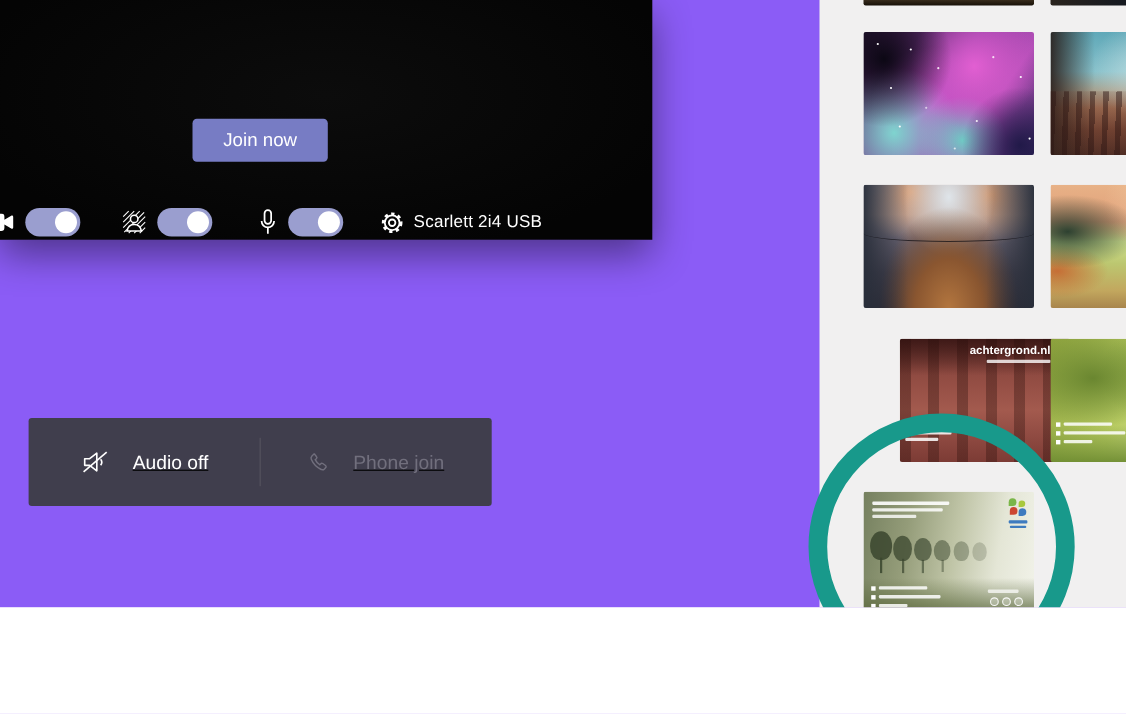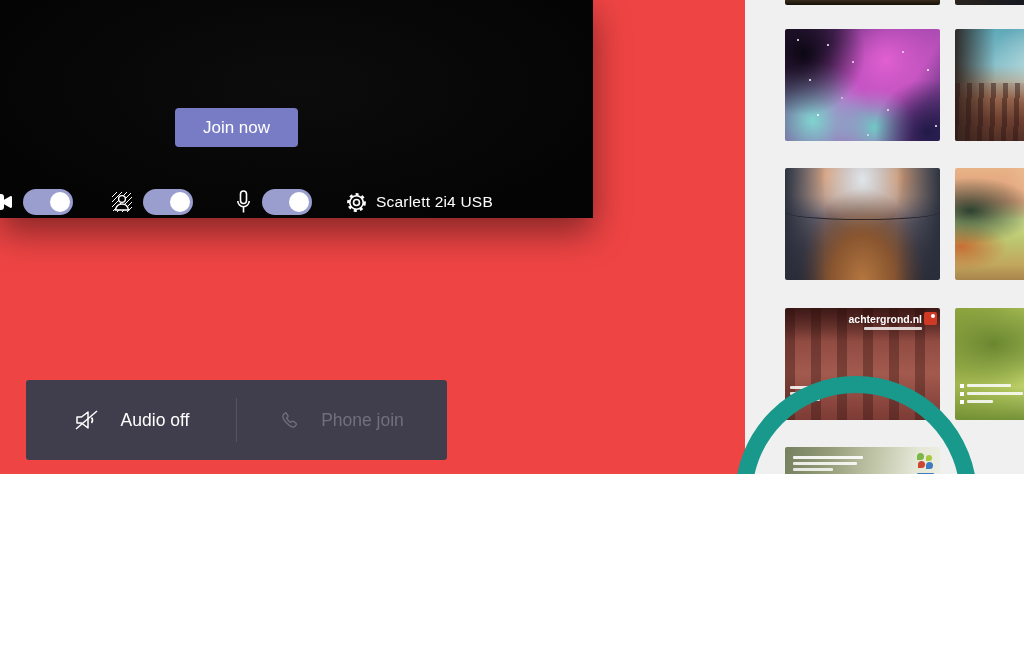--- a/index.html
+++ b/index.html
@@ -1,18 +1,18 @@
 <!DOCTYPE html>
 <html><head>
 <meta charset="utf-8">
 <style>
   * { margin:0; padding:0; box-sizing:border-box; }
   html,body { width:1024px; height:649px; overflow:hidden; }
   body { font-family:"Liberation Sans", sans-serif; }
-  .stage { position:relative; width:1024px; height:474px; background:#ef4444; overflow:hidden; }
+  .stage { position:relative; width:1024px; height:552px; background:#8b5cf6; overflow:hidden; }
 
   
   .video-preview {
     position:absolute; left:0; top:0; width:593px; height:218px;
     background:radial-gradient(ellipse at 50% 40%, #0c0c0c 0%, #040404 80%);
     box-shadow:0 14px 34px rgba(0,0,0,.45);
   }
   .join-btn {
     position:absolute; left:175px; top:108px; width:123px; height:39px;
     background:#777cc4; border:none; border-radius:4px;
@@ -36,21 +36,21 @@
 
   
   .ojo-heading {
     position:absolute; left:26px; top:343px; width:421px; text-align:center;
     color:#ffffff; font-size:15.5px; font-weight:700;
   }
   .ojo-panel {
     position:absolute; left:26px; top:380px; width:421px; height:80px;
     background:#403e4d; border-radius:3px; display:flex; align-items:center;
   }
-  .ojo-cell { flex:1; display:flex; align-items:center; justify-content:center; gap:20px; cursor:pointer; }
+  .ojo-cell { flex:1; display:flex; align-items:center; justify-content:center; gap:20px; cursor:pointer;text-decoration:underline; }
   .ojo-divider { width:1px; height:44px; background:#56545f; }
   .ojo-label-on  { color:#ffffff; font-size:17.5px; }
   .ojo-label-off { color:#716f7d; font-size:17.5px; }
 
   
   .sidebar {
     position:absolute; left:745px; top:0; width:279px; height:649px;
     background:#f1f0f0; overflow:hidden;
   }
   .thumb {
@@ -98,21 +98,21 @@
   .t-meadow { background:
     radial-gradient(ellipse at 10% 38%, rgba(36,58,44,.95) 0%, rgba(36,58,44,0) 34%),
     radial-gradient(ellipse at 4% 70%, rgba(200,90,40,.8) 0%, rgba(200,90,40,0) 22%),
     radial-gradient(ellipse at 62% 88%, #8a5a33 0%, rgba(138,90,51,0) 18%),
     radial-gradient(ellipse at 72% 14%, #f2c9a0 0%, rgba(242,201,160,0) 40%),
     linear-gradient(to bottom,#e8b287 0%,#df9d78 30%,#cfe08e 46%,#bcc770 64%,#c2a75e 86%,#a8854c 100%); }
 
   .t-office { background:
     linear-gradient(to bottom, rgba(40,12,10,.6) 0%, rgba(40,12,10,0) 30%),
     repeating-linear-gradient(90deg, rgba(45,16,12,.35) 0 10px, rgba(45,16,12,0) 10px 26px),
-    linear-gradient(to bottom,#5e2d2a 0%,#8f4a41 28%,#a35a4e 58%,#7c3b35 100%); }
+    linear-gradient(to bottom,#5e2d2a 0%,#8f4a41 28%,#a35a4e 58%,#7c3b35 100%); margin-left: 33px; }
   .office-brand { position:absolute; top:5px; right:18px; color:#ffffff; font-size:10.5px;
     font-weight:700; text-shadow:0 0 2px rgba(60,10,10,.6); }
   .office-logo { position:absolute; top:4px; right:3px; width:13px; height:13px;
     background:#cf3a27; border-radius:2px; }
   .office-logo::after { content:""; position:absolute; right:2px; top:2px; width:4px; height:4px;
     border-radius:50%; background:#ffffff; }
 
   .t-greenpark { background:
     radial-gradient(ellipse at 25% 32%, rgba(95,125,42,.85) 0%, rgba(95,125,42,0) 42%),
     radial-gradient(ellipse at 62% 28%, rgba(125,155,62,.7) 0%, rgba(125,155,62,0) 38%),

